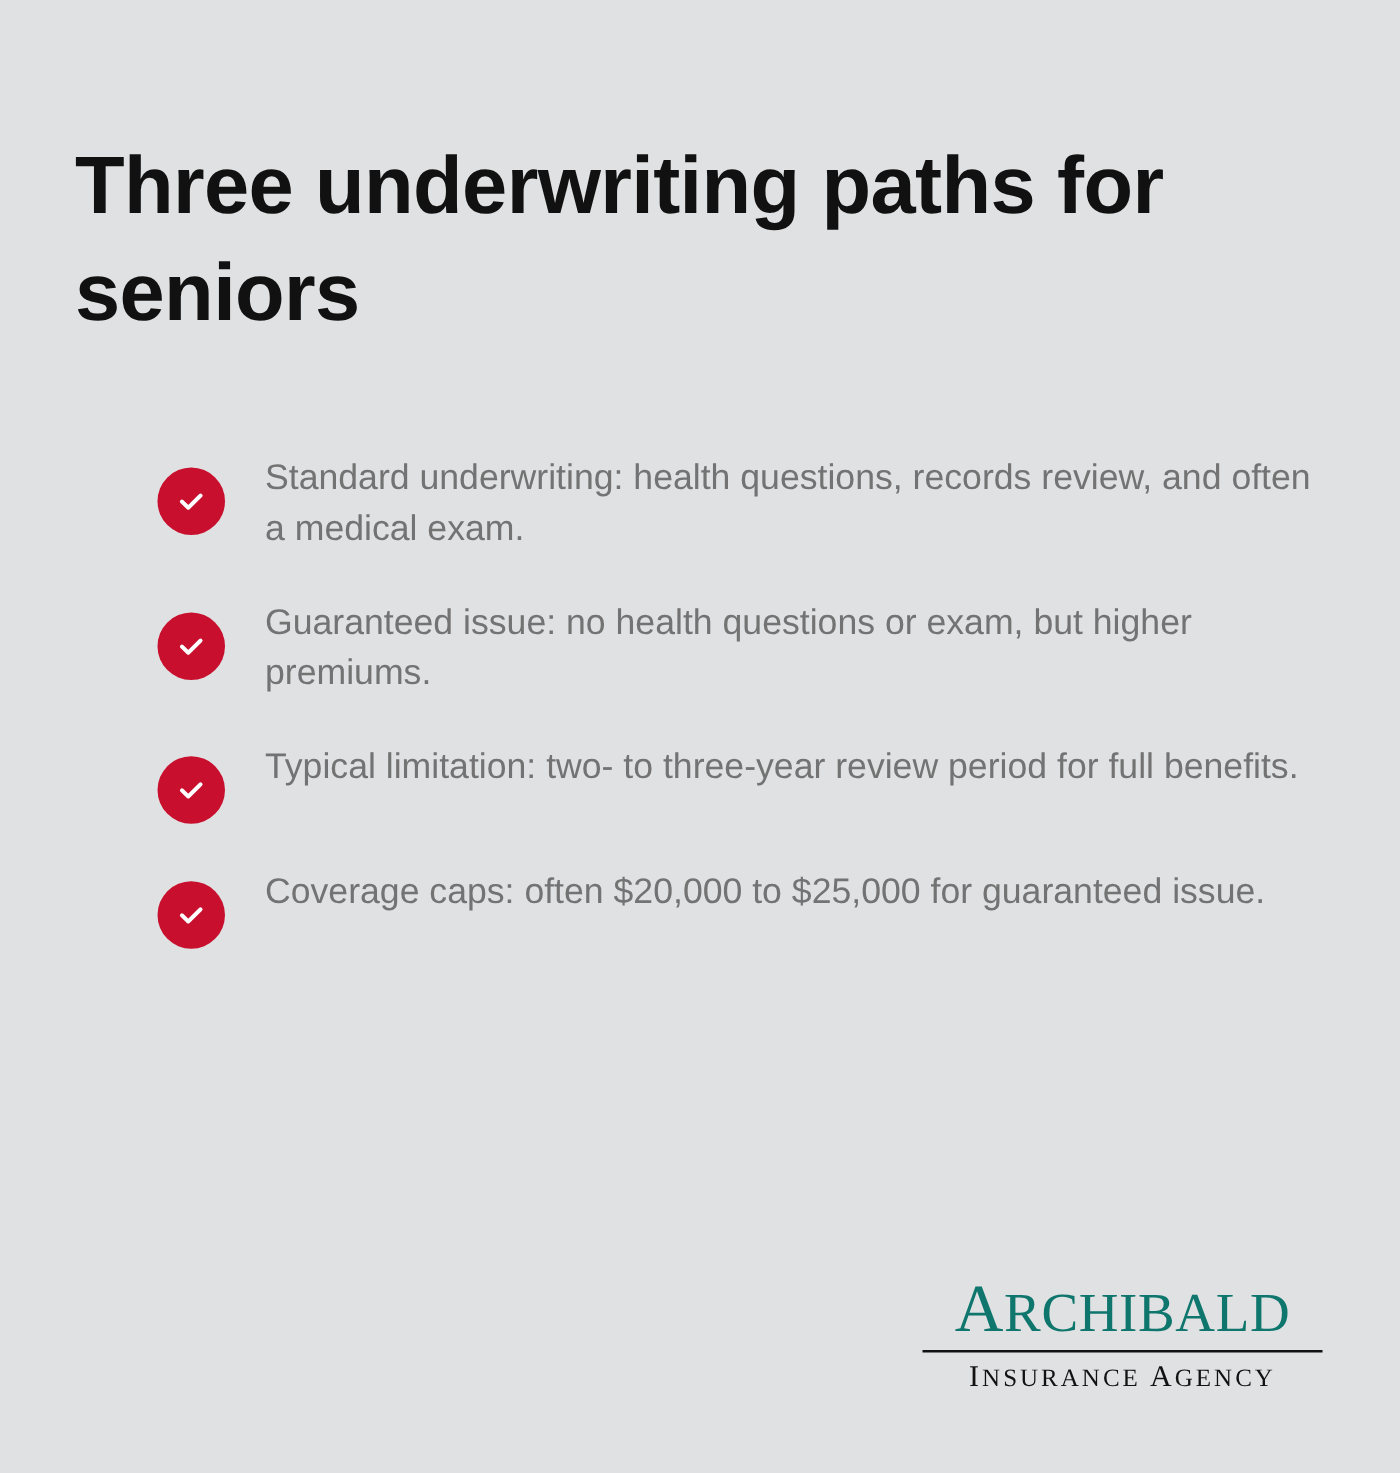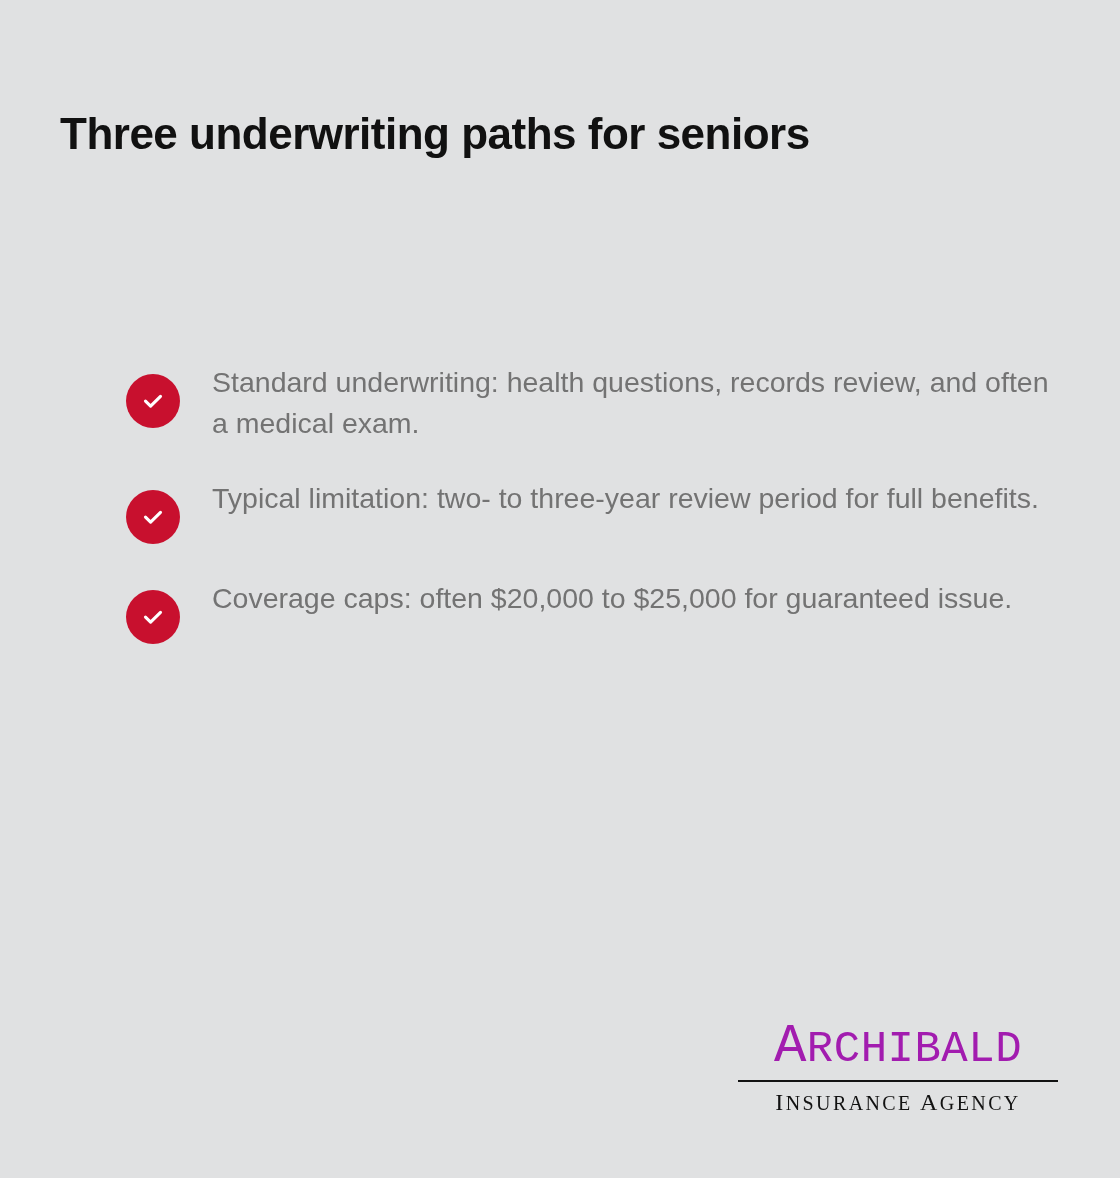--- a/index.html
+++ b/index.html
@@ -18,21 +18,21 @@
     width: 1120px;
     height: 1178px;
     background: #e0e1e2;
     box-sizing: border-box;
   }
   .title {
     position: absolute;
     left: 60px;
     top: 105px;
     width: 960px;
-    font-size: 44px;
+    font-size: 65px;
     line-height: 1.32;
     font-weight: bold;
     color: #111111;
     letter-spacing: -0.5px;
   }
   .bullet-list {
     position: absolute;
     left: 126px;
     top: 362px;
     width: 940px;
@@ -64,23 +64,23 @@
     max-width: 855px;
   }
   .logo {
     position: absolute;
     right: 62px;
     bottom: 62px;
     text-align: center;
     width: 320px;
   }
   .logo-word {
-    font-family: Liberation Mono, monospace;
+    font-family: Liberation Serif, serif;
     font-size: 44px;
-    color: #a21caf;
+    color: #0f766e;
     letter-spacing: 0.5px;
     line-height: 1.05;
     white-space: nowrap;
     text-align: center;
   }
   .logo-word .cap {
     font-size: 54px;
   }
   .logo-rule {
     height: 2px;
@@ -112,20 +112,28 @@
     <div class="bullet-row">
       <span class="check-badge">
         <svg width="26" height="26" viewBox="0 0 26 26" aria-hidden="true">
           <path d="M5.5 13.2 L10.6 18.2 L20.5 8.4" fill="none" stroke="#ffffff" stroke-width="3.1" stroke-linecap="round" stroke-linejoin="round"></path>
         </svg>
       </span>
       <span class="bullet-text">Standard underwriting: health questions, records review, and often a medical exam.</span>
     </div>
 
 
+    <div class="bullet-row">
+      <span class="check-badge">
+        <svg width="26" height="26" viewBox="0 0 26 26" aria-hidden="true">
+          <path d="M5.5 13.2 L10.6 18.2 L20.5 8.4" fill="none" stroke="#ffffff" stroke-width="3.1" stroke-linecap="round" stroke-linejoin="round"></path>
+        </svg>
+      </span>
+      <span class="bullet-text">Guaranteed issue: no health questions or exam, but higher premiums.</span>
+    </div>
 
     <div class="bullet-row">
       <span class="check-badge">
         <svg width="26" height="26" viewBox="0 0 26 26" aria-hidden="true">
           <path d="M5.5 13.2 L10.6 18.2 L20.5 8.4" fill="none" stroke="#ffffff" stroke-width="3.1" stroke-linecap="round" stroke-linejoin="round"></path>
         </svg>
       </span>
       <span class="bullet-text">Typical limitation: two- to three-year review period for full benefits.</span>
     </div>
 

